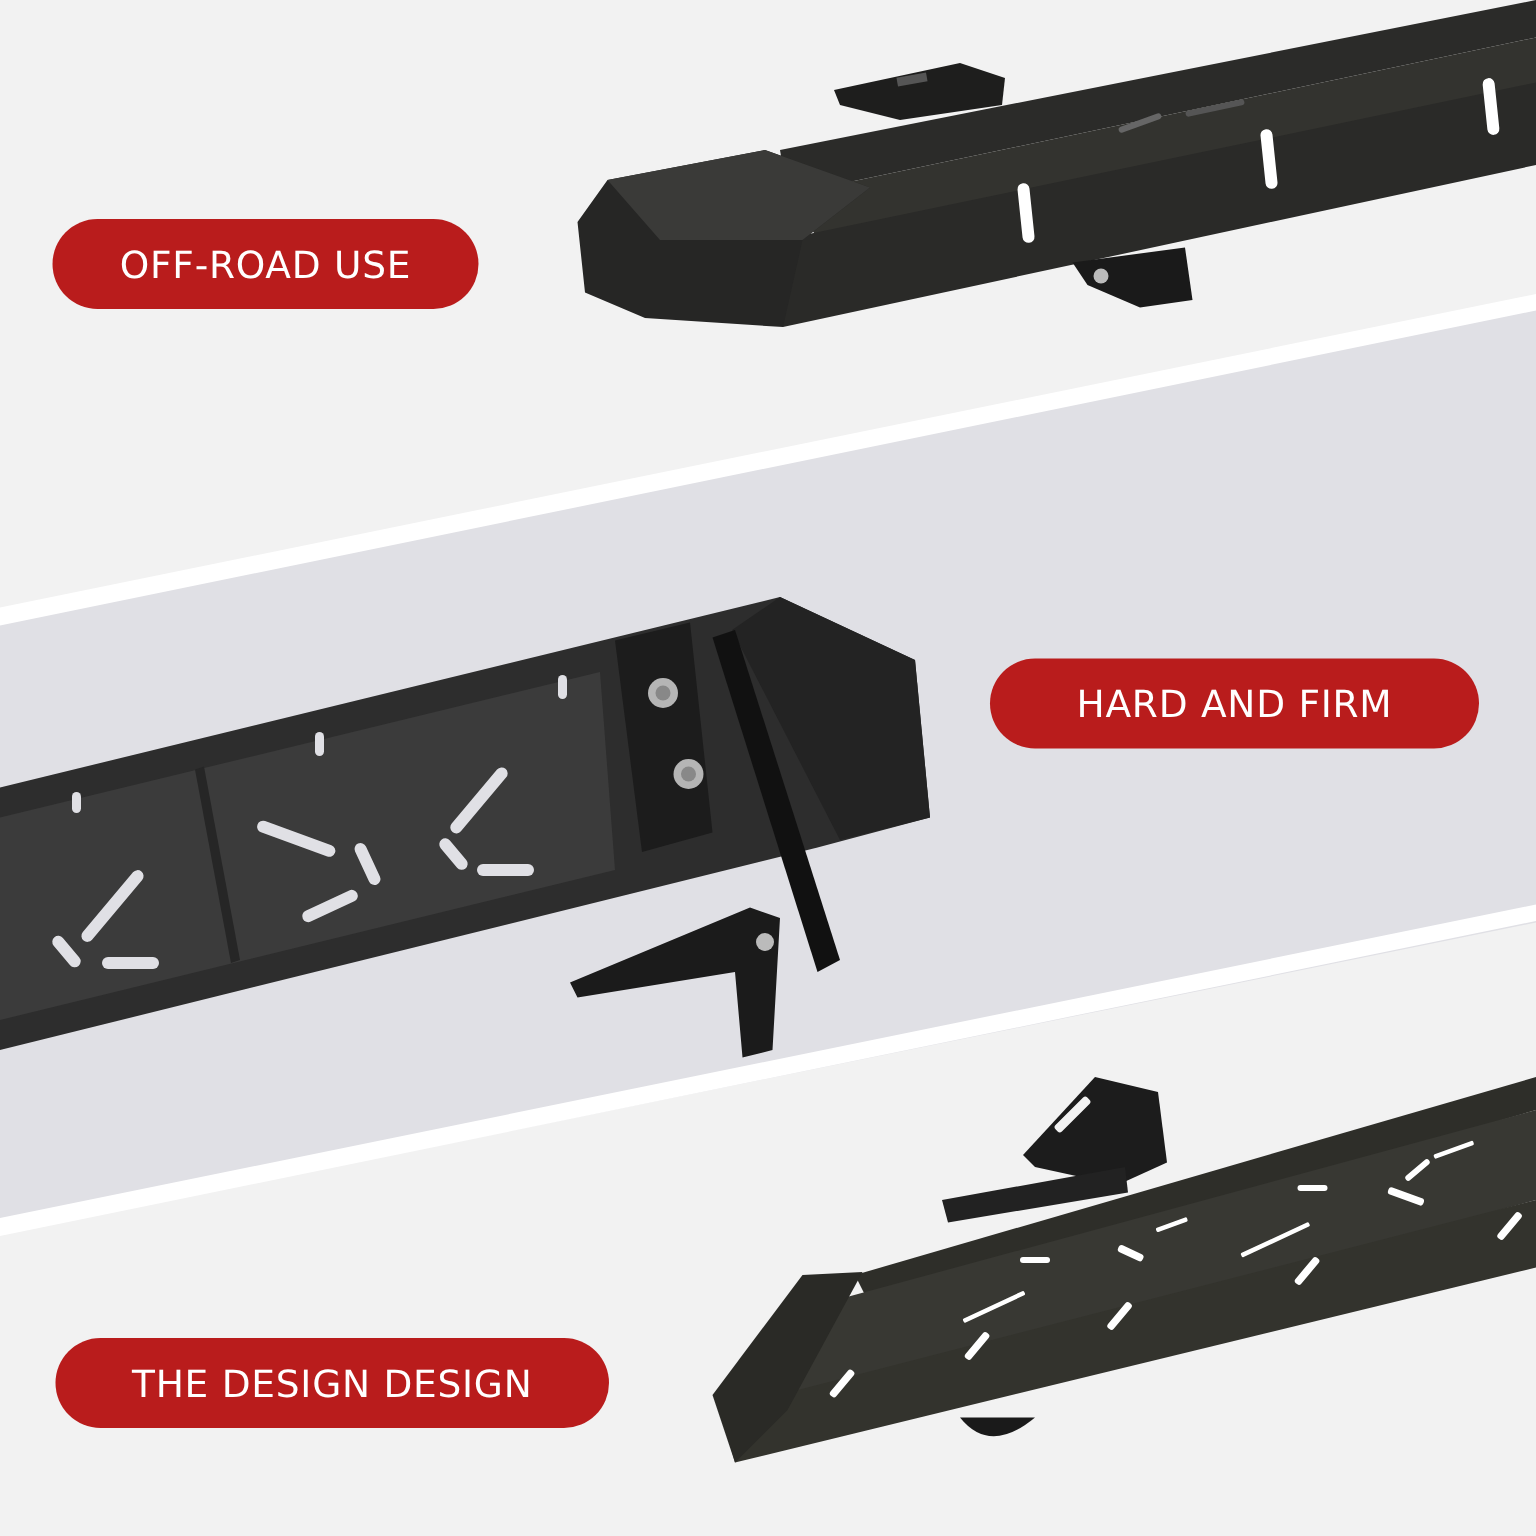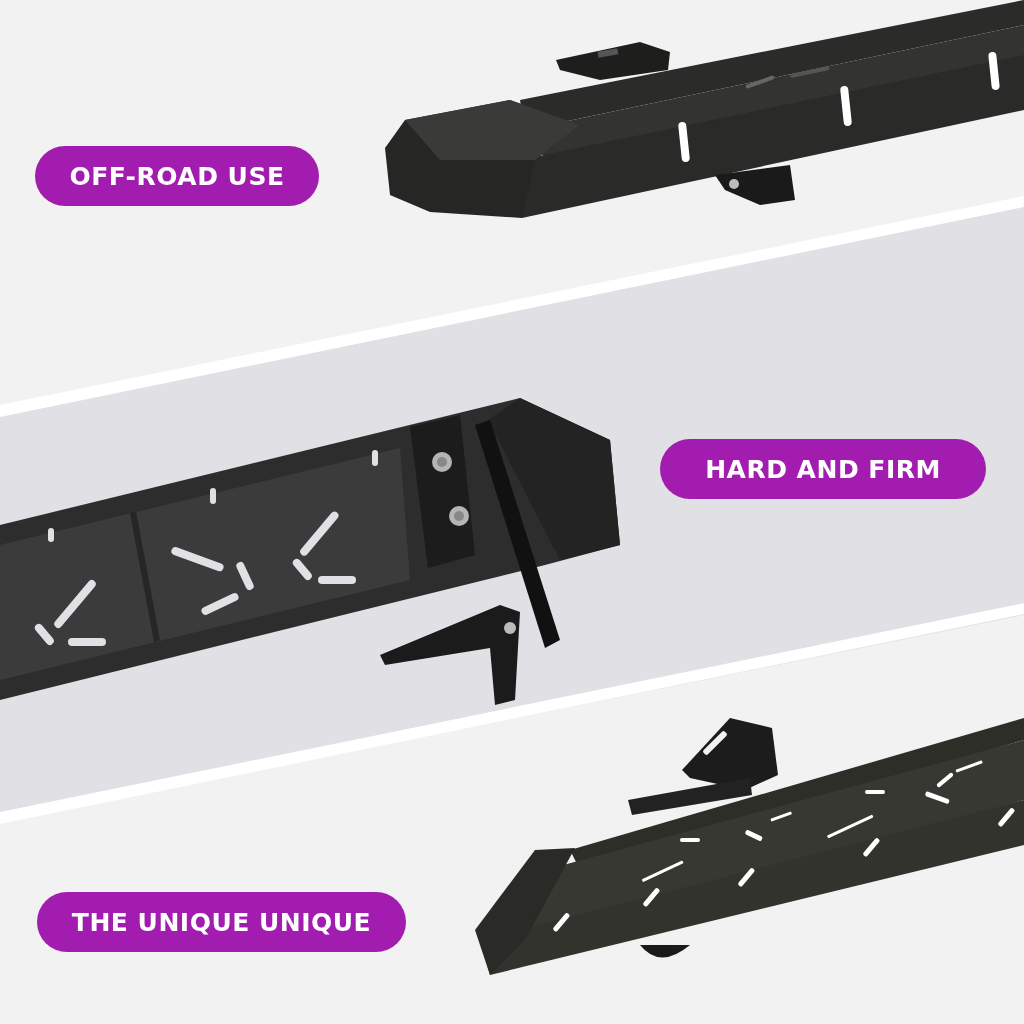--- a/index.html
+++ b/index.html
@@ -4,26 +4,26 @@
 <style>
   html, body { margin: 0; padding: 0; }
   body {
     width: 1024px; height: 1024px; overflow: hidden; position: relative;
     background: #f2f2f2;
     font-family: "DejaVu Sans", "Liberation Sans", sans-serif;
   }
   .bg-svg { position: absolute; left: 0; top: 0; width: 1024px; height: 1024px; }
   .pill {
     position: absolute;
-    background: #a21caf;
+    background: #b91c1c;
     color: #ffffff;
     border-radius: 30px;
     height: 60px;
     display: flex; align-items: center; justify-content: center;
-    font-weight: bold;
+    font-weight: normal;
     font-size: 25px;
     letter-spacing: 0.5px;
     white-space: nowrap;
     box-sizing: border-box;
   }
   #pill-offroad { left: 35px;  top: 146px; width: 284px; }
   #pill-hard    { left: 660px; top: 427px; width: 326px; margin-top: 12px; }
   #pill-unique  { left: 37px;  top: 892px; width: 369px; }
 </style>
 </head>
@@ -132,14 +132,14 @@
   </g>
 </svg>
 
 <div class="pill" id="pill-offroad">
   <span>OFF-ROAD USE</span>
 </div>
 <div class="pill" id="pill-hard">
   <span>HARD AND FIRM</span>
 </div>
 <div class="pill" id="pill-unique">
-  <span>THE UNIQUE UNIQUE</span>
+  <span>THE DESIGN DESIGN</span>
 </div>
 
 </body></html>

